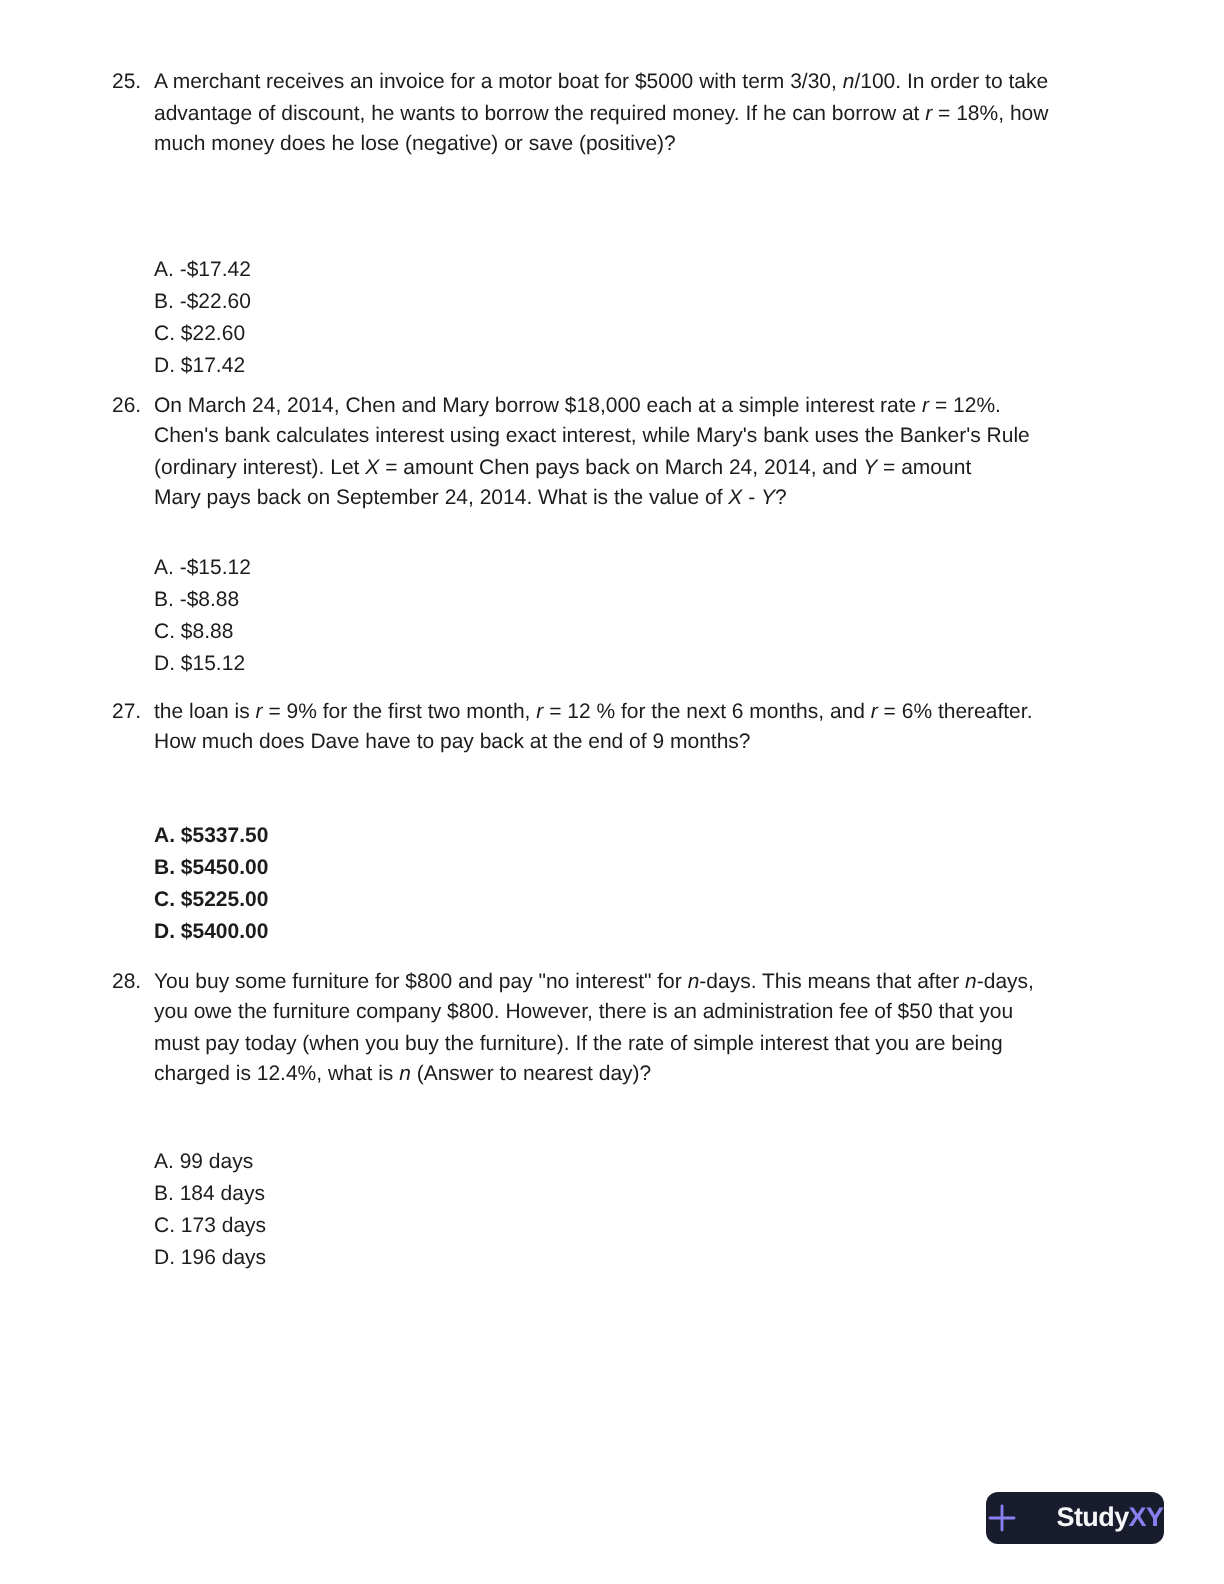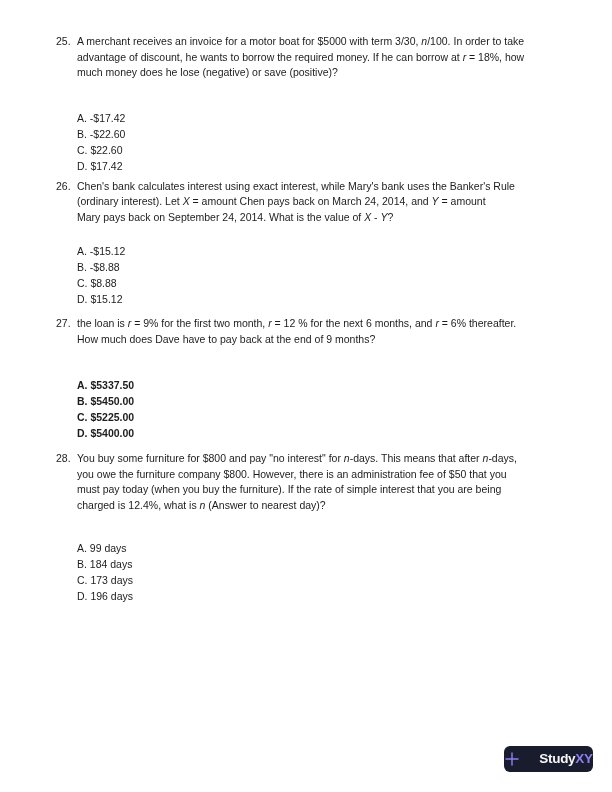--- a/index.html
+++ b/index.html
@@ -33,31 +33,31 @@
   .line {
     line-height: 15.5px;
     white-space: nowrap;
   }
   .it { font-style: italic; }
   .opts { margin: 0; }
   .opt {
     line-height: 16px;
     white-space: nowrap;
   }
-  #q25 .opts { margin-top: 29px; }
+  #q25 .opts { margin-top: 46px; }
   #q26        { margin-top: 5px;  }
   #q26 .opts  { margin-top: 18px; }
   #q27        { margin-top: 9px;  }
   #q27 .opts  { margin-top: 30px; font-weight: bold; }
   #q28        { margin-top: 10px; }
   #q28 .opts  { margin-top: 27px; }
 
   .logo {
     position: absolute;
-    left: 504px;
+    left: 493px;
     top: 746px;
     width: 89px;
     height: 26px;
     background: #191c2d;
     border-radius: 6px;
     display: flex;
     align-items: center;
     justify-content: center;
     gap: 19px;
     box-sizing: border-box;
@@ -95,20 +95,21 @@
         </div>
       </div>
     </div>
   </section>
 
   <section class="q" id="q26">
     <div class="qrow">
       <div class="qnum">26.</div>
       <div class="qbody">
         <div class="qtext">
+          <div class="line"><span>On March 24, 2014, Chen and Mary borrow $18,000 each at a simple interest rate </span><span class="it">r</span><span> = 12%.</span></div>
           <div class="line"><span>Chen's bank calculates interest using exact interest, while Mary's bank uses the Banker's Rule</span></div>
           <div class="line"><span>(ordinary interest). Let </span><span class="it">X</span><span> = amount Chen pays back on March 24, 2014, and </span><span class="it">Y</span><span> = amount</span></div>
           <div class="line"><span>Mary pays back on September 24, 2014. What is the value of </span><span class="it">X</span><span> - </span><span class="it">Y</span><span>?</span></div>
         </div>
         <div class="opts">
           <div class="opt">A. -$15.12</div>
           <div class="opt">B. -$8.88</div>
           <div class="opt">C. $8.88</div>
           <div class="opt">D. $15.12</div>
         </div>

